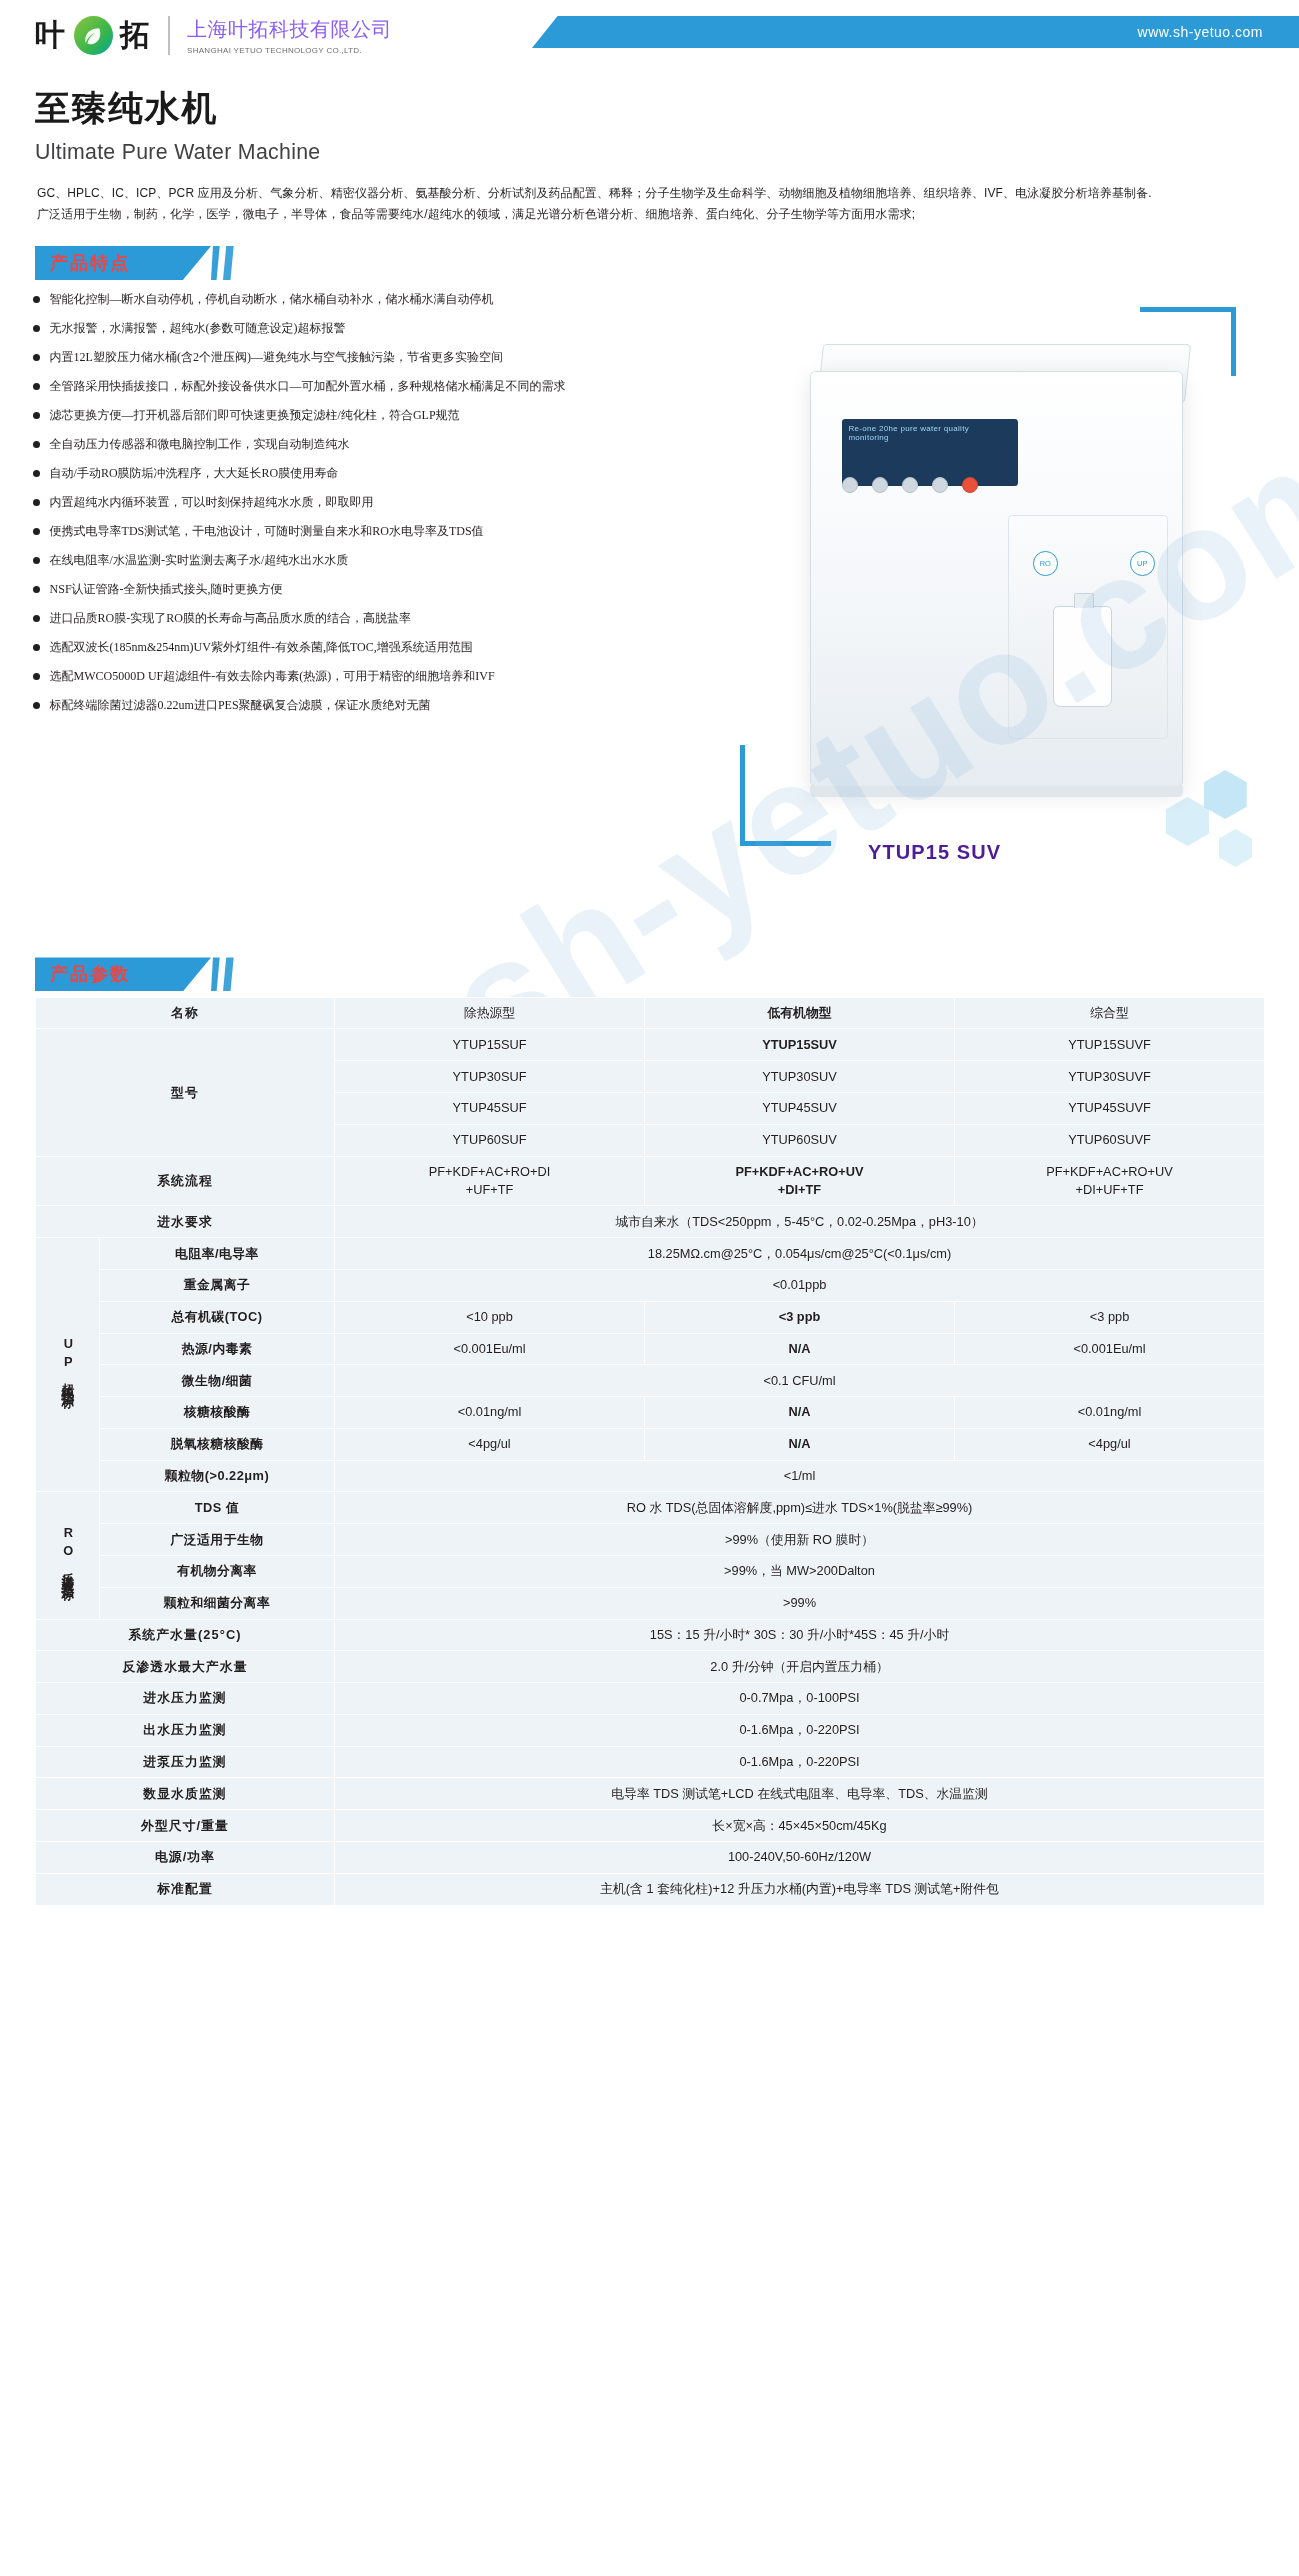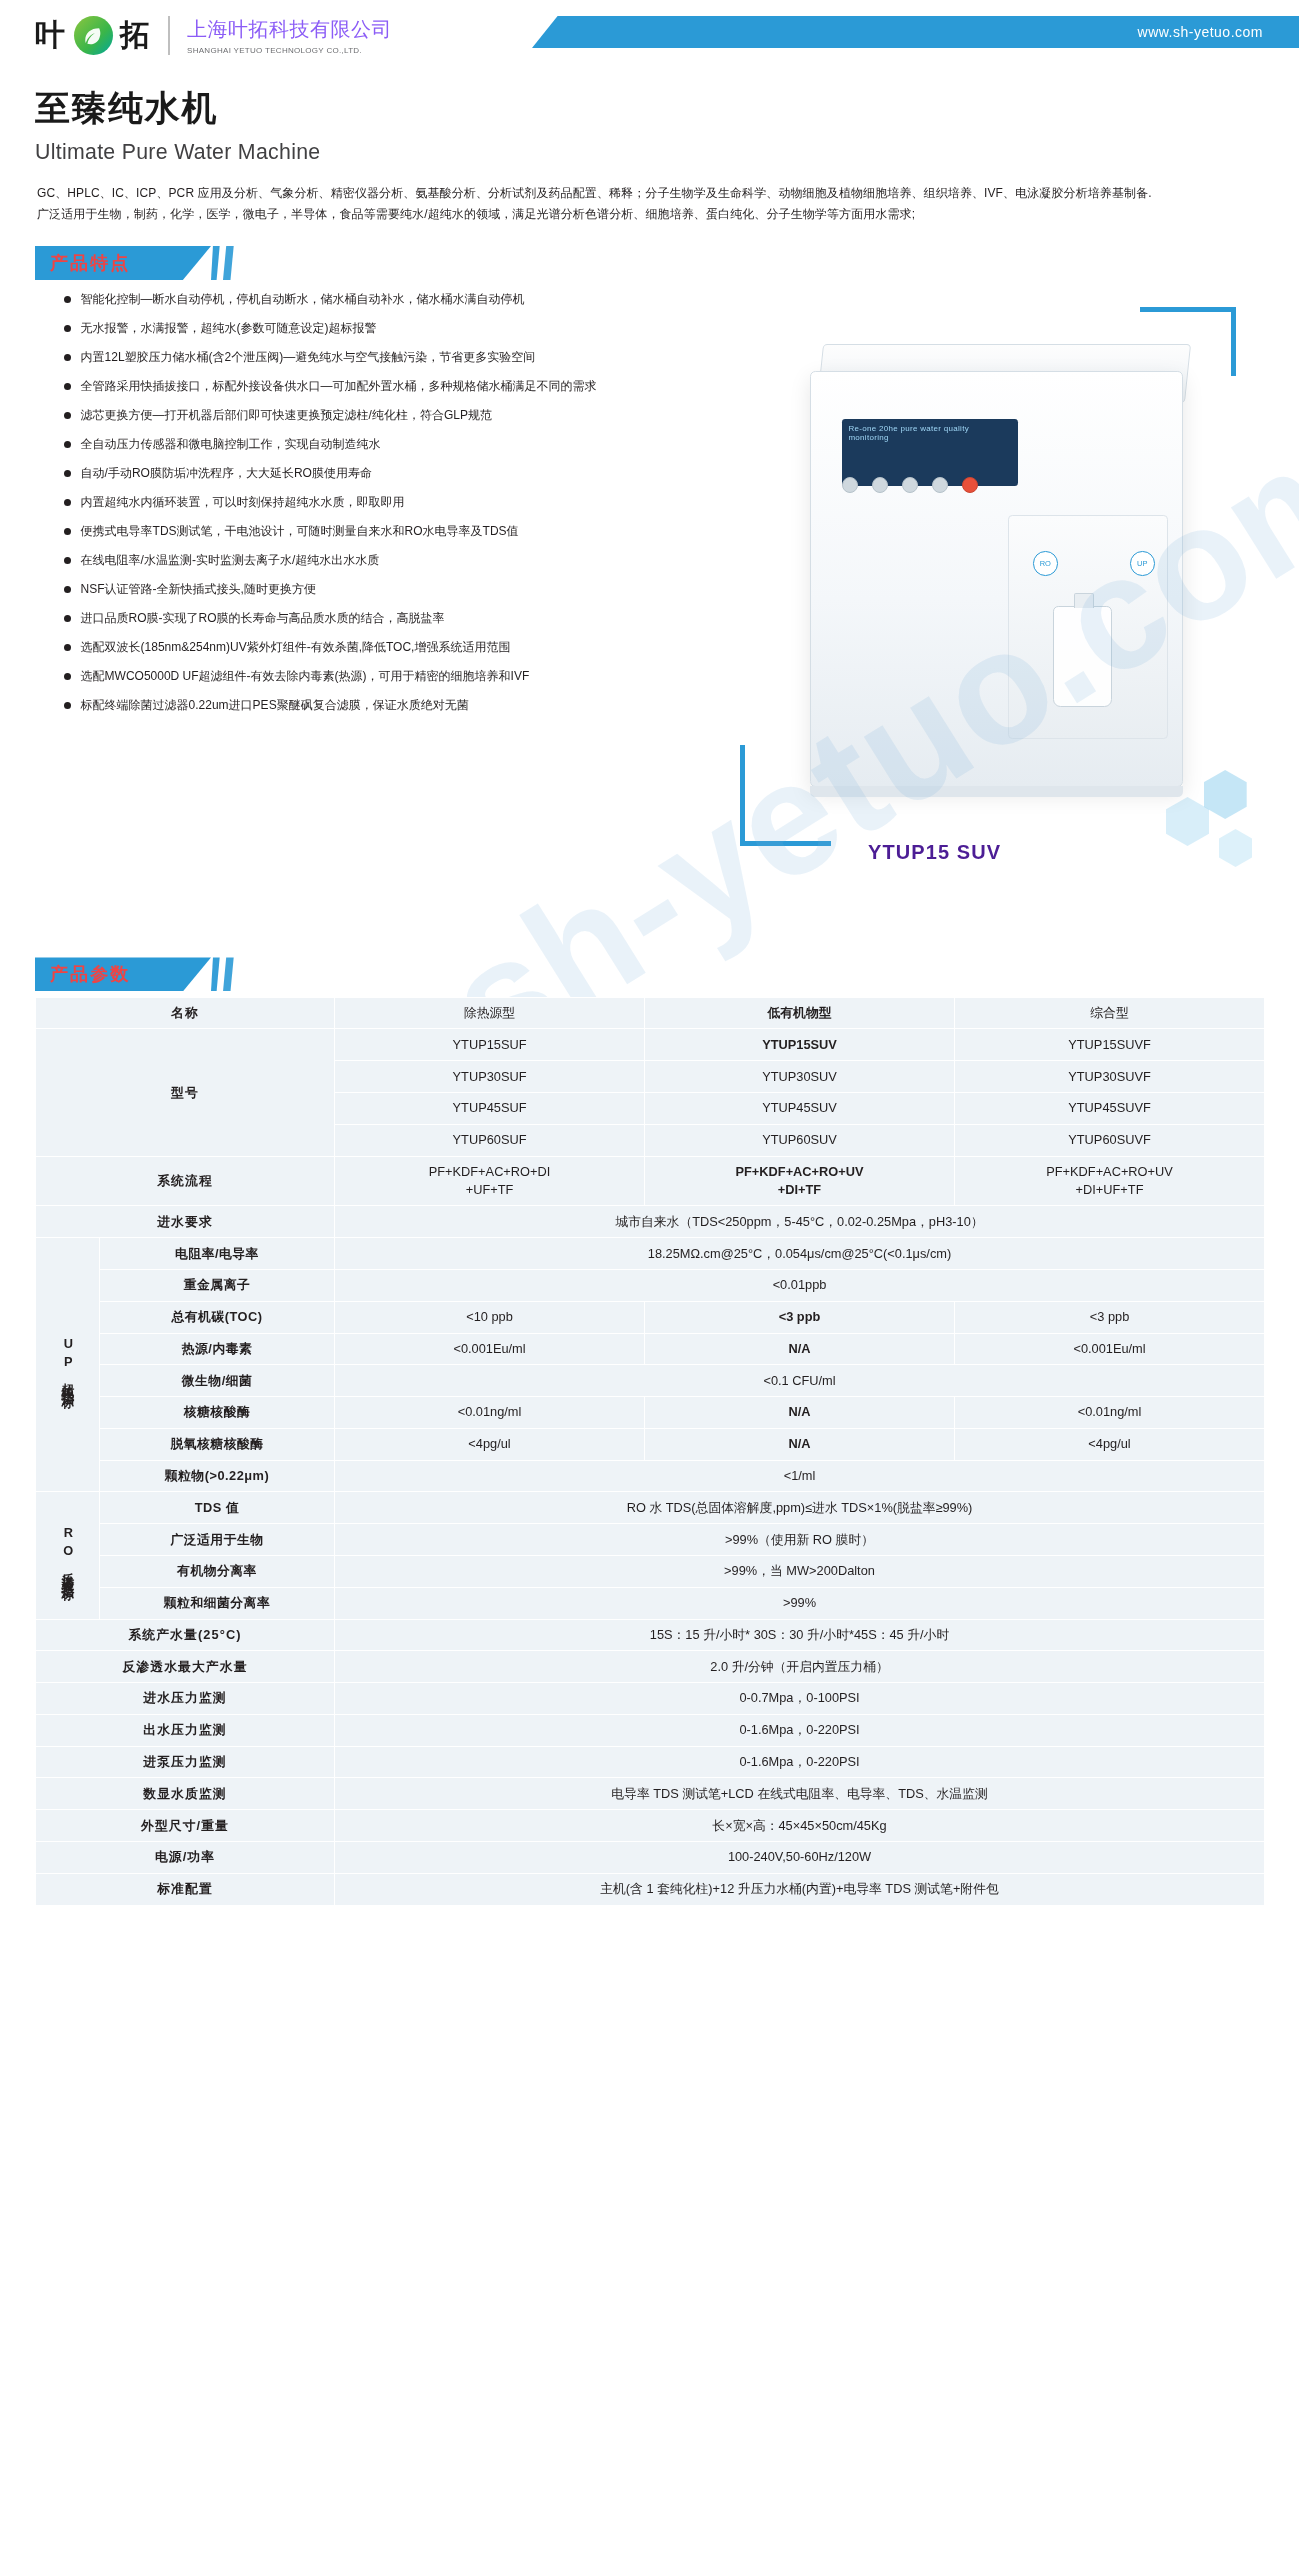--- a/index.html
+++ b/index.html
@@ -82,21 +82,21 @@
     position:absolute; left:188px; top:0; height:34px; width:10.7px; background:#2b9ad6;
     clip-path: polygon(30% 0, 100% 0, 70% 100%, 0 100%);
     opacity:0.9;
   }
   .section-head span {
     position:absolute; left:15px; top:0; line-height:34px; color:#ef4444; font-size:18px; font-weight:bold; letter-spacing:2.1px;
   }
 
   
   .features-area { position:relative; padding: 9.6px 0 0 0; min-height: 656px; }
-  .features { width: 741px; padding-left: 64px; }
+  .features { width: 741px; padding-left: 33px; font-family: Liberation Serif, serif; }
   .feat {
     display:flex; align-items:flex-start; margin-bottom: 10px;
     font-size: 12px; line-height: 19px; color:#231f20;
   }
   .bullet {
     width:7px; height:7px; background:#231f20; border-radius:50%;
     margin: 6.4px 9.6px 0 0; flex:0 0 7px;
   }
   .feat-text { flex:1; }
 

